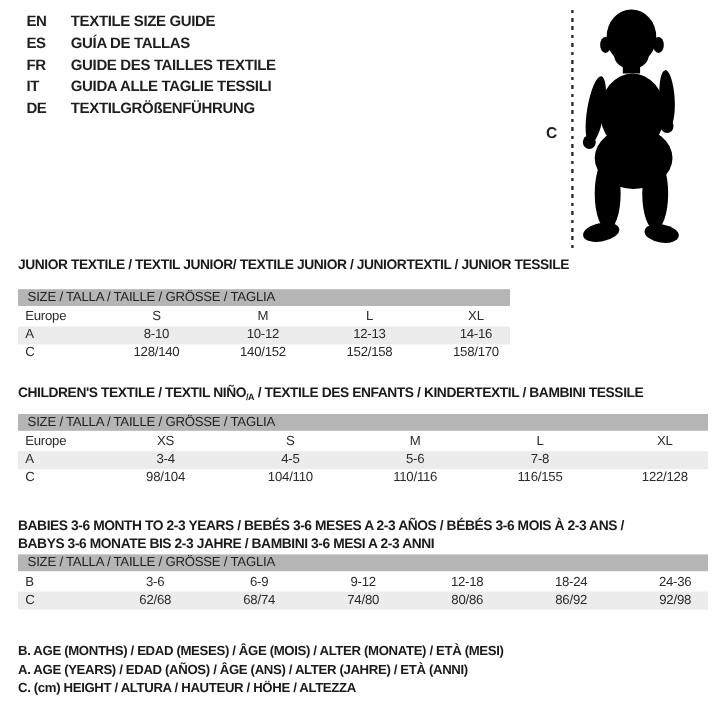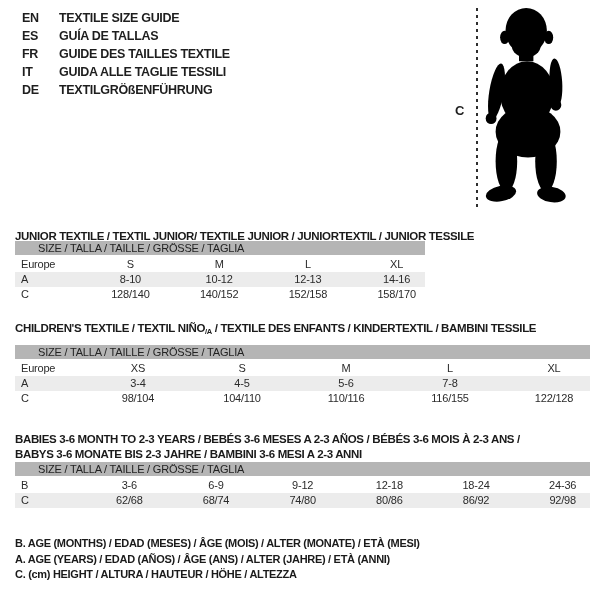--- a/index.html
+++ b/index.html
@@ -17,31 +17,31 @@
     position:absolute;left:476px;top:8px;width:2px;height:201px;
     background-image:repeating-linear-gradient(to bottom,#2e2e2e 0 3px,transparent 3px 7px);
   }
   .height-label{position:absolute;left:455px;top:103px;font-weight:bold;font-size:13px;}
   .baby{position:absolute;left:483px;top:6px;width:90px;height:200px;}
   
   .sec-title{
     position:absolute;left:15px;font-weight:bold;font-size:11.5px;
     letter-spacing:-0.35px;white-space:nowrap;color:#1a1a1a;
   }
-  .t1{top:215px;margin-top:15px;}
+  .t1{top:215px;}
   .t2{top:322px;}
   .t3{top:432px;line-height:15px;}
   .sub{font-size:7.5px;vertical-align:-2px;}
   
   .tbl{position:absolute;left:15px;}
   .tbl1{top:241px;width:410px;}
   .tbl2{top:345px;width:575px;}
   .tbl3{top:462px;width:575px;}
   .bar{
-    height:14px;line-height:14px;background:#b5b5b5;padding-left:23px;
+    height:14px;line-height:14px;background:#b5b5b5;padding-left:8px;
     font-size:11px;color:#222;margin-bottom:2px;letter-spacing:-0.2px;
     box-sizing:border-box;
   }
   .row{display:grid;height:15px;line-height:15px;font-size:11px;color:#2b2b2b;letter-spacing:-0.2px;gap:32px;}
   .cols4 .row{grid-template-columns:55px repeat(4,1fr);}
   .cols5 .row{grid-template-columns:55px repeat(5,1fr);}
   .cols6 .row{grid-template-columns:55px repeat(6,1fr);}
   .rows .row:nth-child(even){background:#ececec;}
   .lbl{text-align:left;padding-left:6px;}
   .val{text-align:center;}

